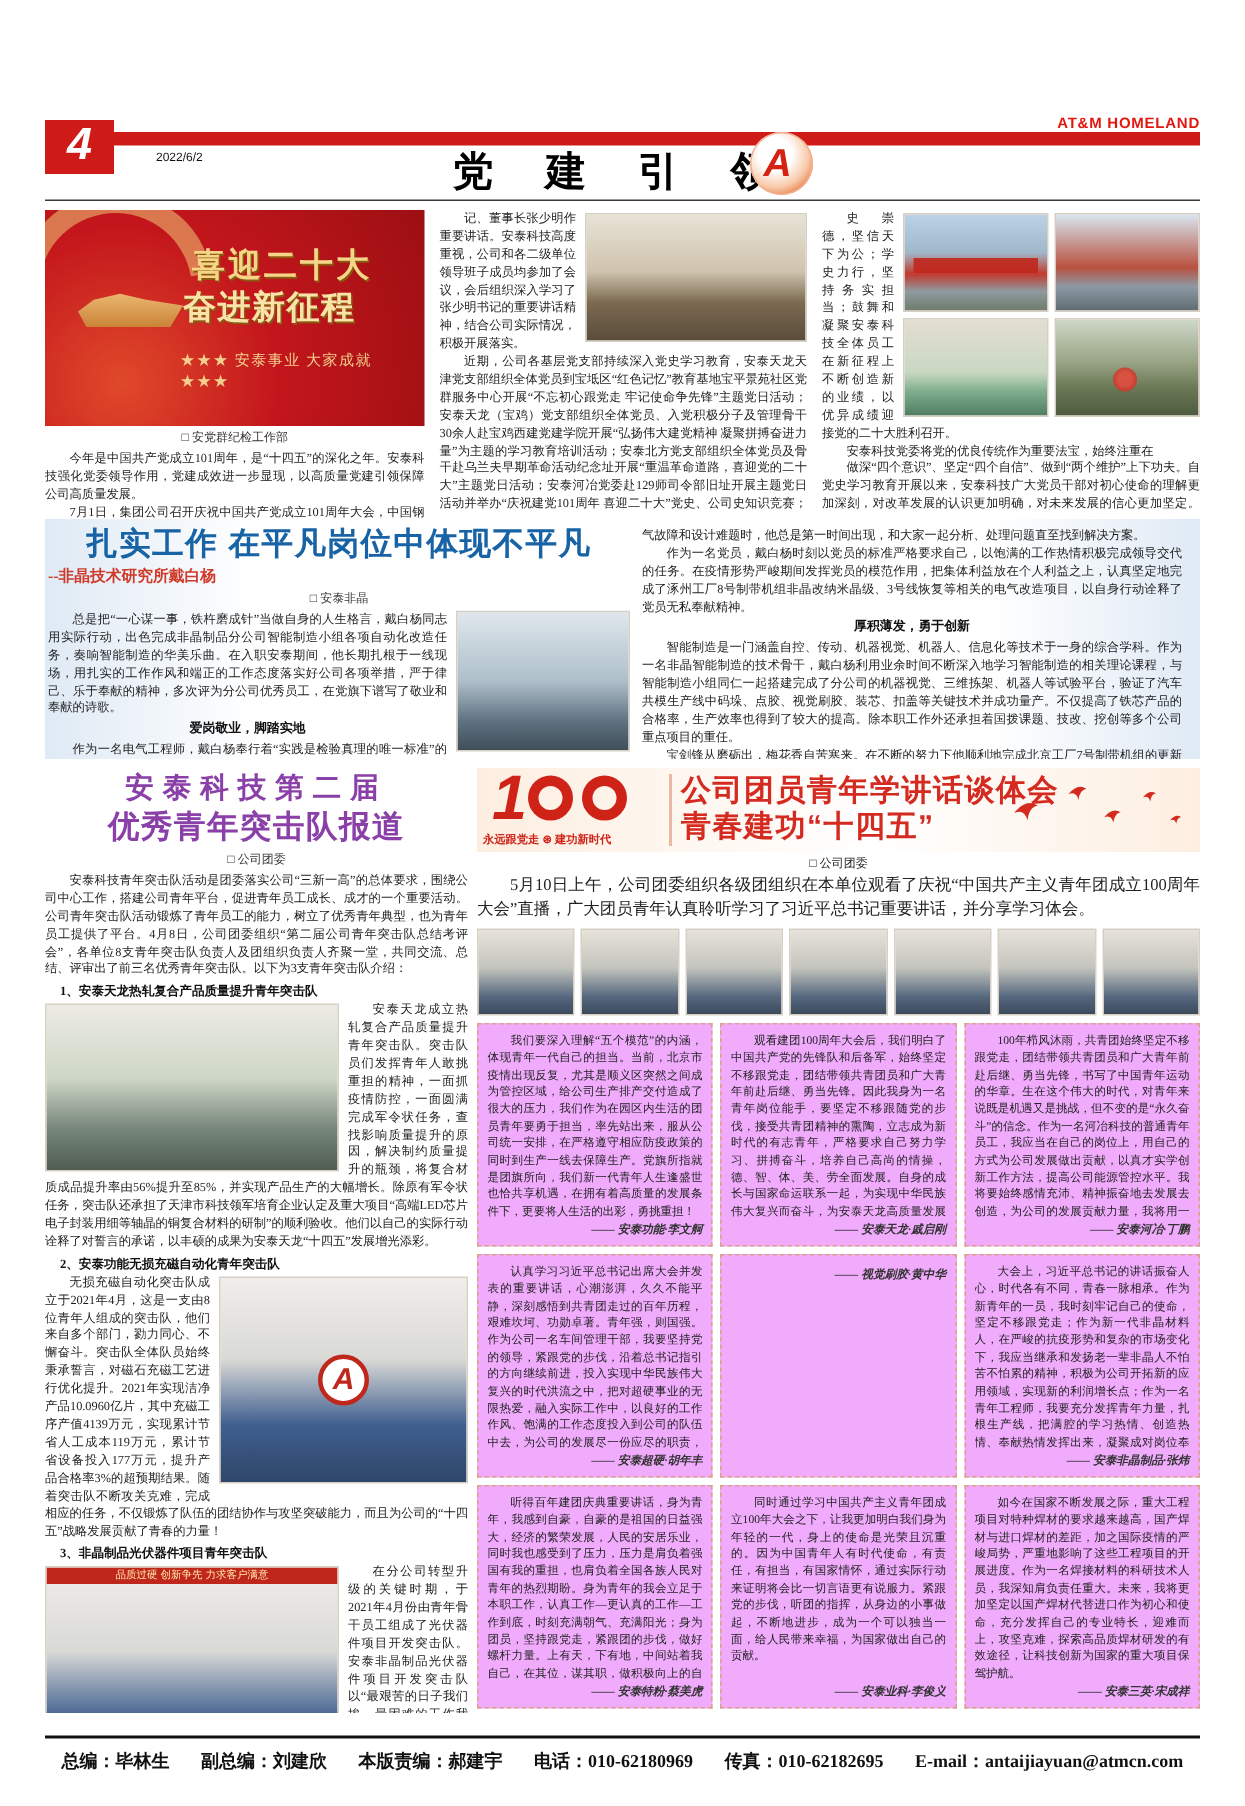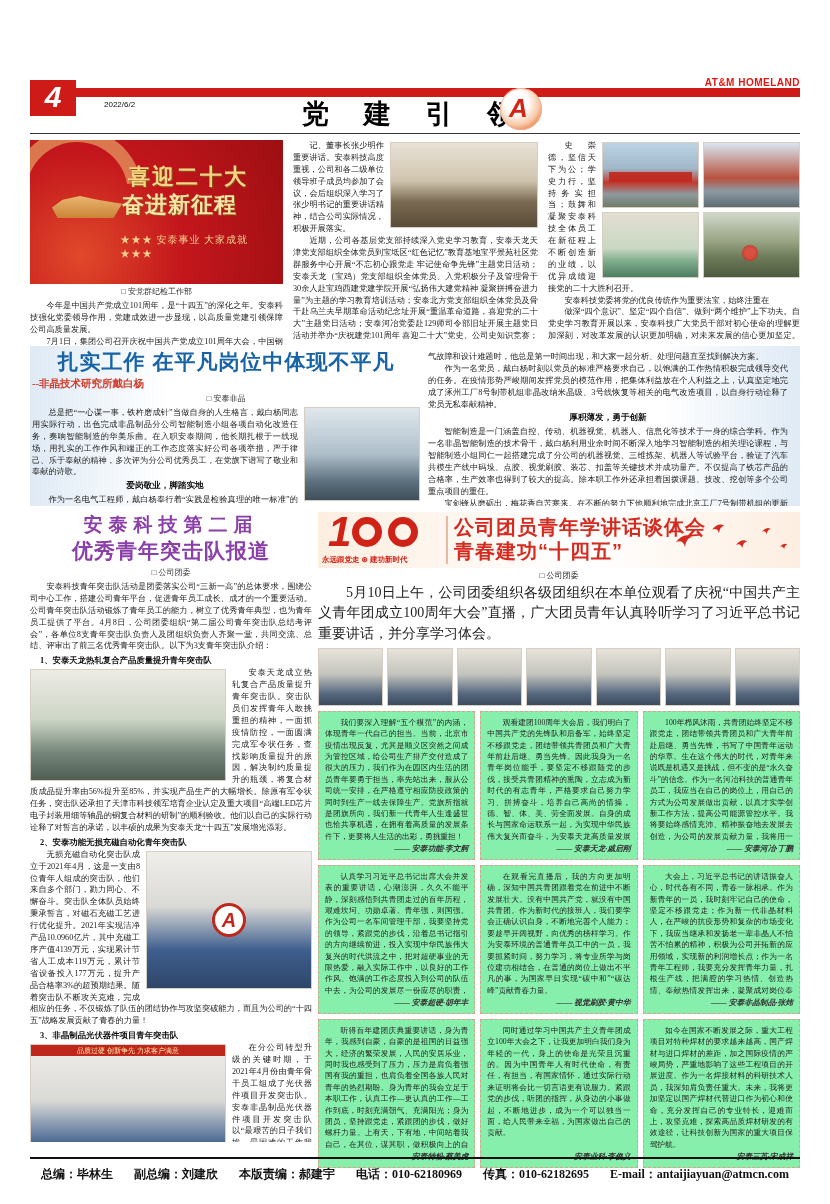--- a/index.html
+++ b/index.html
@@ -110,25 +110,25 @@
   .z1 { left:34px; } .z2 { left:70px; border-color:#e4552f; }
   .logo100 .tagline { position:absolute; left:4px; top:43px; font-size:7.5px; font-weight:bold;
     color:#d02318; font-family:"Liberation Sans",sans-serif; white-space:nowrap; }
   .ty-head .vr { width:2px; background:#e9b9a2; margin:4px 6px 4px 0; }
   .ty-titles { padding-top:3px; }
   .ty-t { font-family:"Liberation Sans",sans-serif; font-weight:bold; font-size:20px;
     color:#d42a20; line-height:24px; letter-spacing:1px; }
   .birds { position:absolute; right:4px; top:6px; width:120px; height:44px; }
   .birds svg { position:absolute; fill:#d42a20; }
   .ty-byline { text-align:center; font-size:8px; margin:2px 0; font-family:"Liberation Sans",sans-serif; }
-  .ty-intro { font-size:14px; line-height:1.45; text-align:justify; text-indent:2em; }
+  .ty-intro { font-size:11px; line-height:1.45; text-align:justify; text-indent:2em; }
   .ty-strip { display:flex; gap:4px; margin:4px 0 5px 0; }
   .ty-strip .ph { flex:1; height:58px; }
   .quotes { display:grid; grid-template-columns:repeat(3,1fr); gap:5px; }
-  .qbox { background:#86efac; border:1px dashed #dd9f86; padding:5px 6px; height:149px;
+  .qbox { background:#f0abfc; border:1px dashed #dd9f86; padding:5px 6px; height:149px;
     display:flex; flex-direction:column; overflow:hidden; }
   .qbox .qt { font-size:7.7px; line-height:1.48; text-align:justify; text-indent:2em;
     overflow:hidden; flex:1; color:#222; }
   .qbox .sig { text-align:right; font-size:7.8px; font-weight:bold; font-style:italic;
     color:#333; margin-top:2px; }
 
   
   .footer { position:absolute; left:30px; top:1157px; width:770px; border-top:2.5px solid #111; padding-top:7px;
     text-align:center; font-weight:bold; font-size:12px; color:#111; }
   .footer span { margin:0 9px; white-space:nowrap; }
@@ -281,21 +281,20 @@
       </div>
       <div class="qbox">
         <div class="qt">100年栉风沐雨，共青团始终坚定不移跟党走，团结带领共青团员和广大青年前赴后继、勇当先锋，书写了中国青年运动的华章。生在这个伟大的时代，对青年来说既是机遇又是挑战，但不变的是“永久奋斗”的信念。作为一名河冶科技的普通青年员工，我应当在自己的岗位上，用自己的方式为公司发展做出贡献，以真才实学创新工作方法，提高公司能源管控水平。我将要始终感情充沛、精神振奋地去发展去创造，为公司的发展贡献力量，我将用一腔热血，实现公司发展与个人成长相一致。</div>
         <div class="sig">—— 安泰河冶·丁鹏</div>
       </div>
       <div class="qbox">
         <div class="qt">认真学习习近平总书记出席大会并发表的重要讲话，心潮澎湃，久久不能平静，深刻感悟到共青团走过的百年历程，艰难坎坷、功勋卓著。青年强，则国强。作为公司一名车间管理干部，我要坚持党的领导，紧跟党的步伐，沿着总书记指引的方向继续前进，投入实现中华民族伟大复兴的时代洪流之中，把对超硬事业的无限热爱，融入实际工作中，以良好的工作作风、饱满的工作态度投入到公司的队伍中去，为公司的发展尽一份应尽的职责，贡献自己的一份力量。</div>
         <div class="sig">—— 安泰超硬·胡年丰</div>
       </div>
       <div class="qbox">
-        <div class="qt">在观看完直播后，我的方向更加明确，深知中国共青团跟着党在前进中不断发展壮大。没有中国共产党，就没有中国共青团。作为新时代的接班人，我们要学会正确认识自身，不断地完善个人能力；要趁早开阔视野，向优秀的榜样学习。作为安泰环境的普通青年员工中的一员，我要抓紧时间，努力学习，将专业所学与岗位建功相结合，在普通的岗位上做出不平凡的事，为国家早日实现“碳中和”“碳达峰”贡献青春力量。</div>
         <div class="sig">—— 视觉刷胶·黄中华</div>
       </div>
       <div class="qbox">
         <div class="qt">大会上，习近平总书记的讲话振奋人心，时代各有不同，青春一脉相承。作为新青年的一员，我时刻牢记自己的使命，坚定不移跟党走；作为新一代非晶材料人，在严峻的抗疫形势和复杂的市场变化下，我应当继承和发扬老一辈非晶人不怕苦不怕累的精神，积极为公司开拓新的应用领域，实现新的利润增长点；作为一名青年工程师，我要充分发挥青年力量，扎根生产线，把满腔的学习热情、创造热情、奉献热情发挥出来，凝聚成对岗位奉献的涓涓溪流，与祖国共命运，与人民齐奋斗。</div>
         <div class="sig">—— 安泰非晶制品·张炜</div>
       </div>
       <div class="qbox">
         <div class="qt">听得百年建团庆典重要讲话，身为青年，我感到自豪，自豪的是祖国的日益强大，经济的繁荣发展，人民的安居乐业，同时我也感受到了压力，压力是肩负着强国有我的重担，也肩负着全国各族人民对青年的热烈期盼。身为青年的我会立足于本职工作，认真工作—更认真的工作—工作到底，时刻充满朝气、充满阳光；身为团员，坚持跟党走，紧跟团的步伐，做好螺杆力量。上有天，下有地，中间站着我自己，在其位，谋其职，做积极向上的自己，也做踏实肯干的自己！</div>
         <div class="sig">—— 安泰特粉·蔡美虎</div>
       </div>

